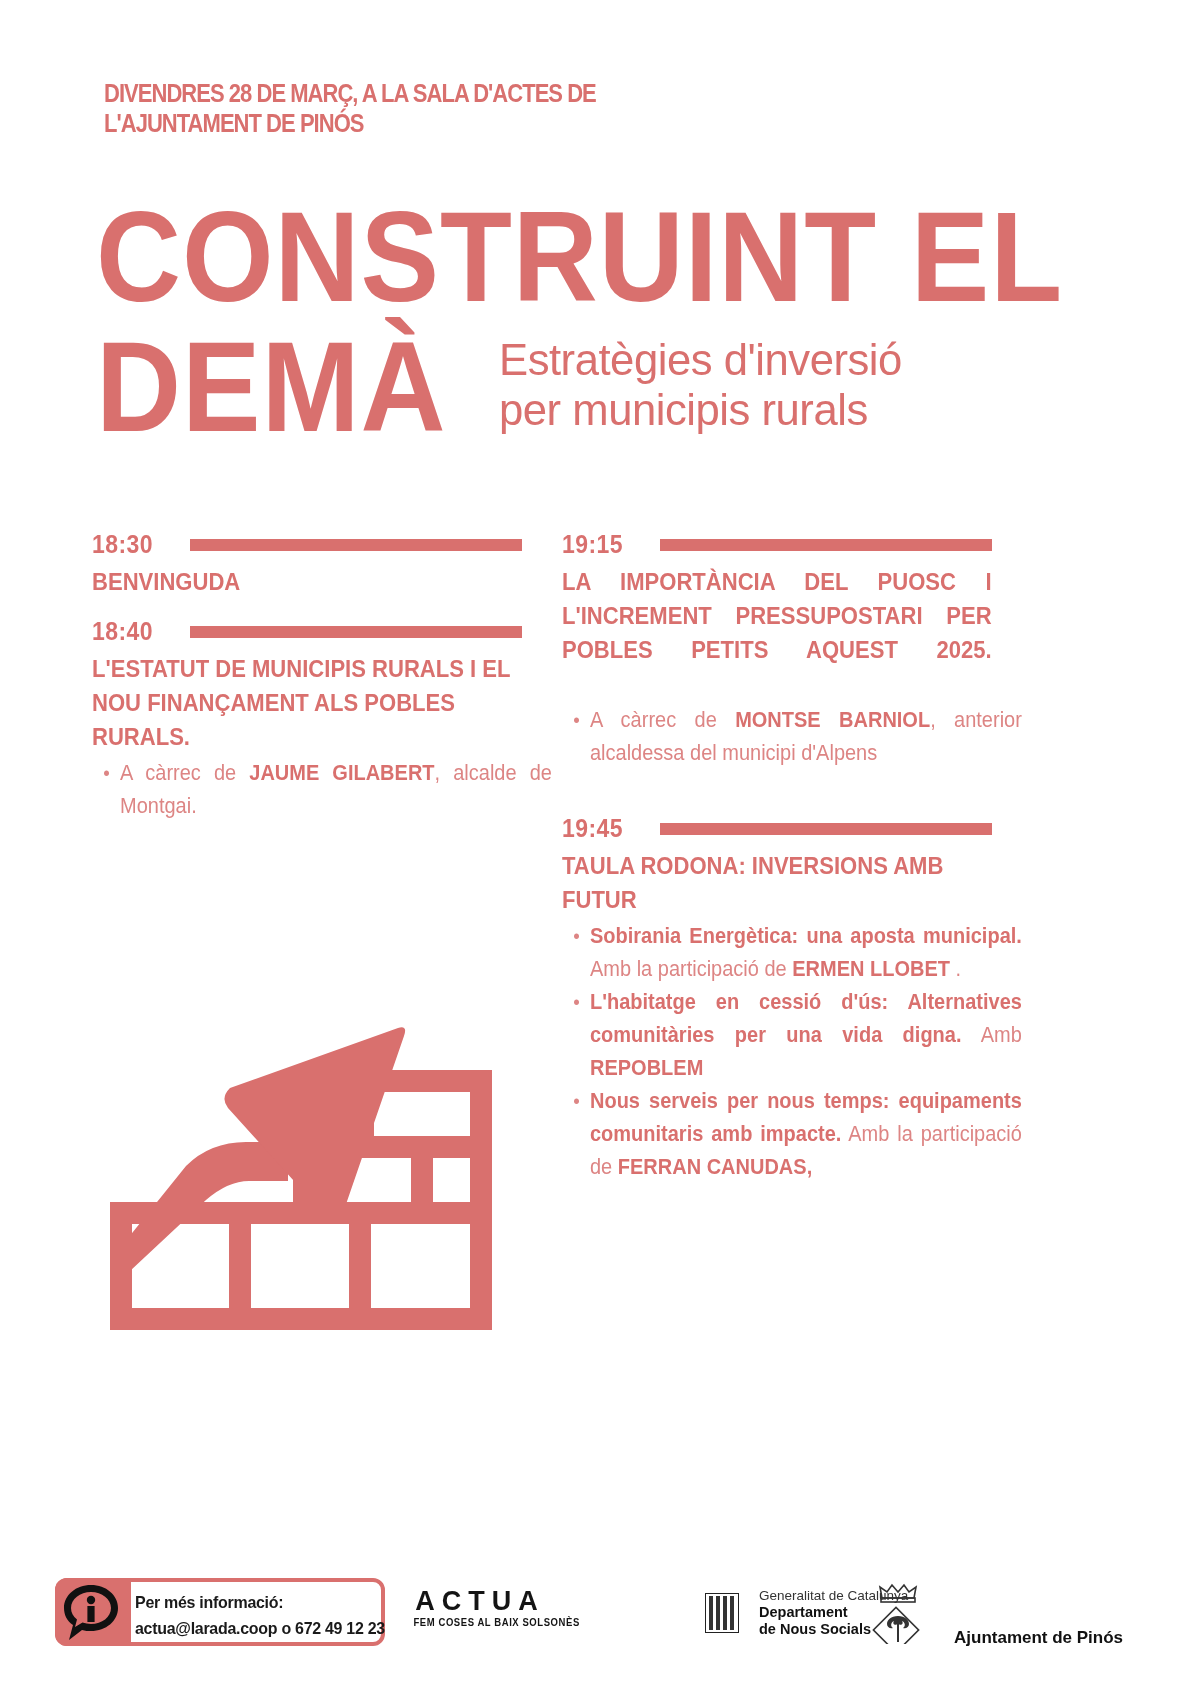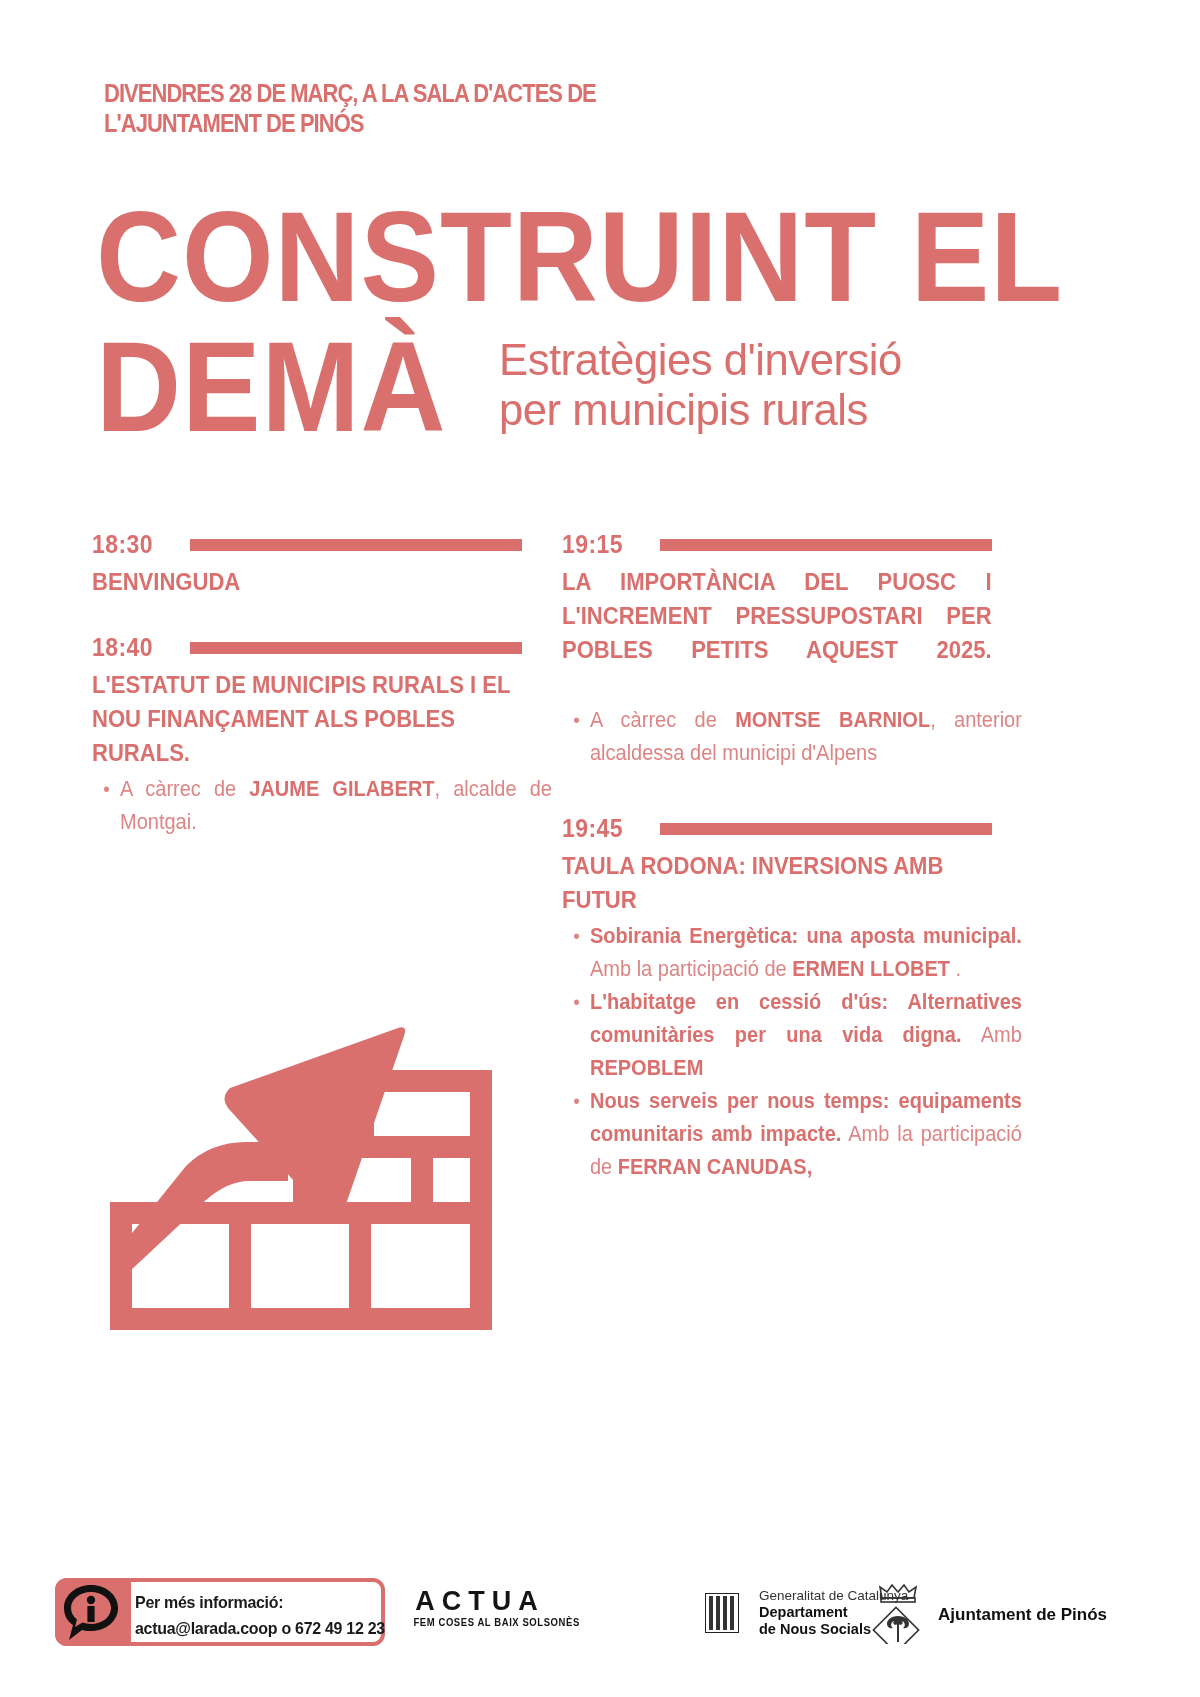--- a/index.html
+++ b/index.html
@@ -129,21 +129,21 @@
   ul.bullets li::before {
     content:"\2022";
     position:absolute;
     left:-18px;
     top:0;
     font-size:20px;
     color:#dd8584;
   }
   ul.bullets li b { font-weight:bold; color:#d9706e; }
 
-  .gap-18-40 { margin-top:34px; }
+  .gap-18-40 { margin-top:18px; }
   .gap-19-45 { margin-top:44px; }
 
   
   .illus { position:absolute; left:110px; top:940px; width:400px; height:390px; }
 
   
   .footer {
     position:absolute; left:0; top:1560px; width:1200px; height:137px;
   }
   .contact-box {
@@ -203,21 +203,21 @@
   .gene-shield { width:34px; height:40px; position:relative; }
   .gene-txt .l1 {
     font-family:"Liberation Sans", sans-serif;
     font-size:13.5px; color:#333; line-height:16px; white-space:nowrap;
   }
   .gene-txt .l2, .gene-txt .l3 {
     font-family:"Liberation Sans", sans-serif;
     font-weight:bold; font-size:14.5px; color:#111; line-height:17px; white-space:nowrap;
   }
 
-  .logo-pinos { left:870px; top:22px; display:flex; align-items:center; gap:12px; }
+  .logo-pinos { left:870px; top:22px; display:flex; align-items:flex-end; gap:28px; }
   .pinos-label {
     font-family:"Liberation Sans", sans-serif;
     font-weight:bold; font-size:17px; color:#111; white-space:nowrap;
   }
 </style>
 </head>
 <body>
 
 <div class="poster">
 

